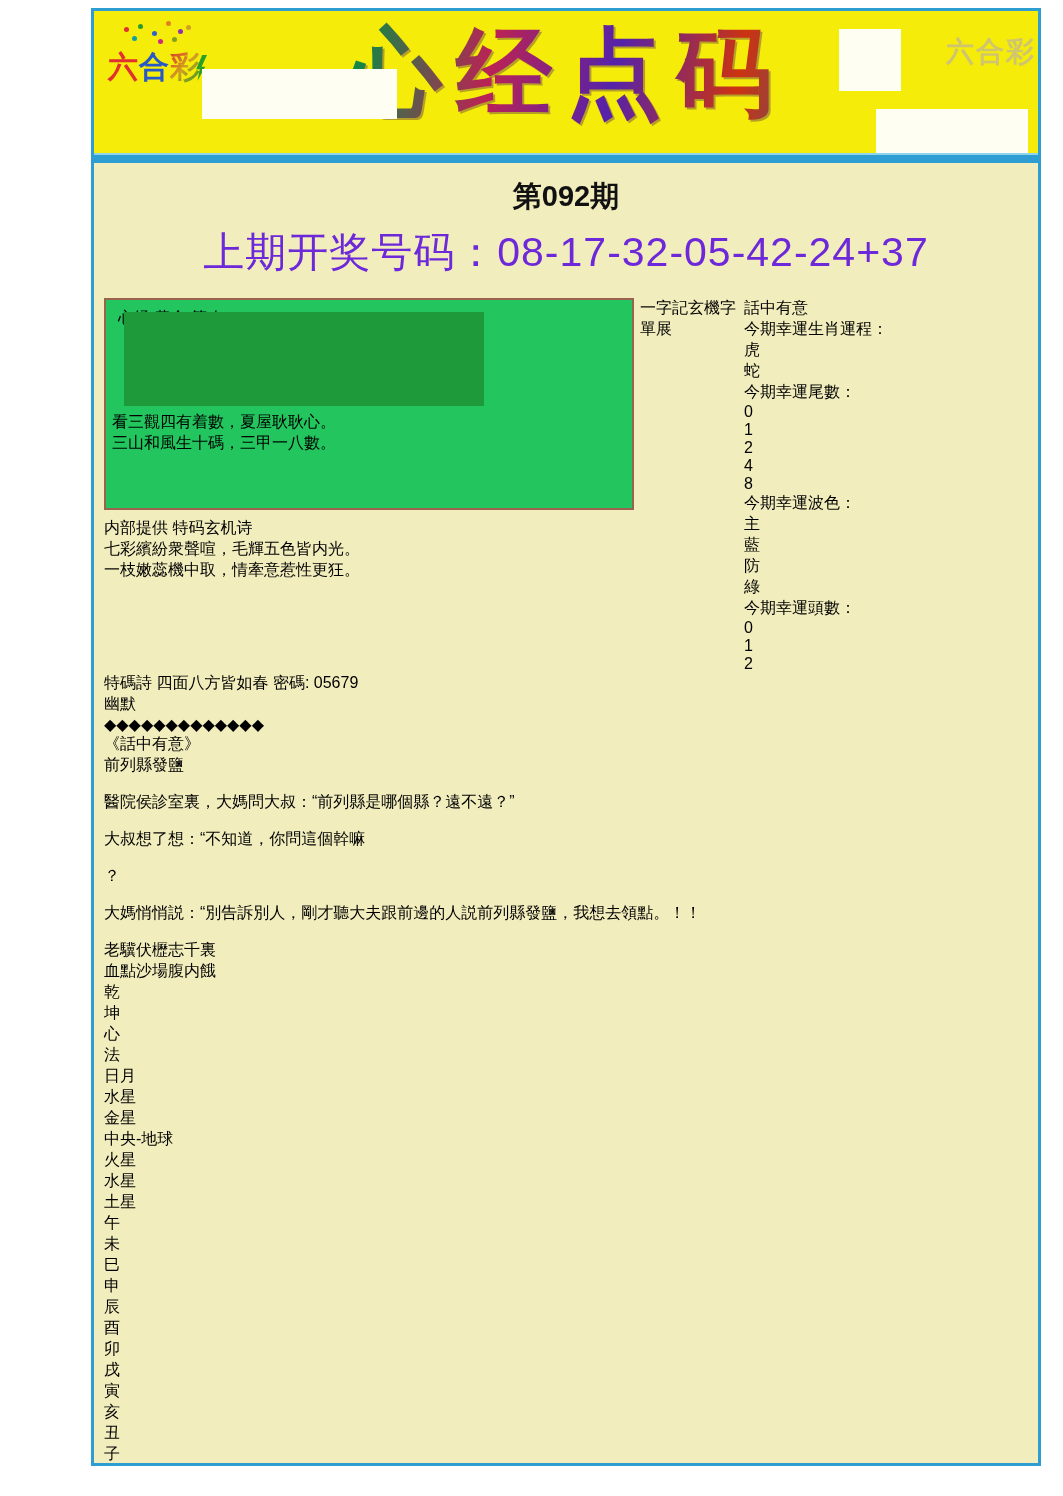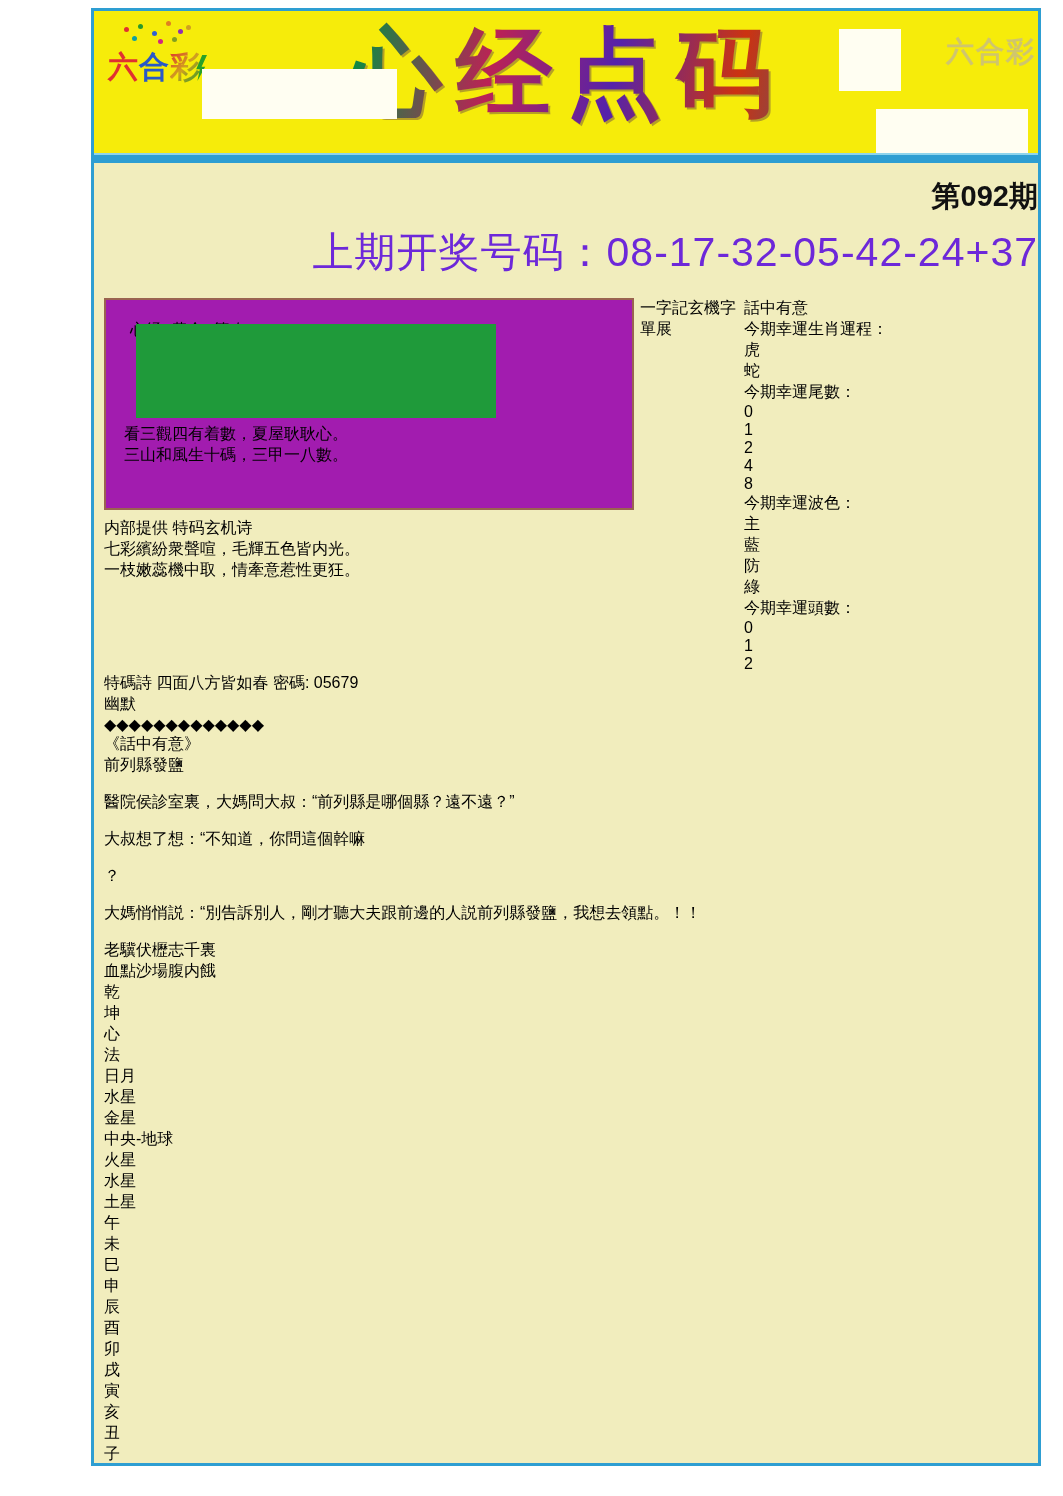--- a/index.html
+++ b/index.html
@@ -20,31 +20,31 @@
     -webkit-background-clip:text;background-clip:text;color:transparent;filter:drop-shadow(2px 2px 0 rgba(60,20,90,.35));}
   .logo-right{position:absolute;right:2px;top:22px;font-size:28px;font-weight:bold;color:#cfc56e;letter-spacing:2px;}
   .patch{position:absolute;background:#fffef2;}
   .hp1{left:108px;top:58px;width:195px;height:50px;}
   .hp2{left:745px;top:18px;width:62px;height:62px;}
   .hp3{left:782px;top:98px;width:152px;height:44px;}
 
   .sep{height:8px;background:#2e9ed2;border-top:2px solid #8ed4ec;}
 
   
-  .issue{padding:14px 0 10px;text-align:right;background:#f1edbd;}
+  .issue{padding:14px 0 10px;text-align:center;background:#f1edbd;}
   .issue-no{font-size:29px;font-weight:bold;color:#111;}
   .last-draw{font-size:41px;font-weight:normal;color:#6d28d9;margin-top:8px;letter-spacing:1px;}
 
   .content{padding:8px 10px;}
   .row-top{display:flex;gap:8px;}
   .left-stack{width:632px;display:flex;flex-direction:column;gap:8px;}
 
   
   .row-a{display:flex;gap:6px;height:212px;}
-  .golden{flex:1.68;background:#a21caf;border:2px solid #9a6350;position:relative;padding:18px;font-family:Liberation Mono, monospace;}
+  .golden{flex:1.68;background:#22c55e;border:2px solid #9a6350;position:relative;padding:6px;}
   .burst-wrap{position:relative;height:102px;margin:2px 6px;}
   .burst{position:absolute;left:6px;top:4px;width:360px;height:94px;background:#1f9a3a;
     clip-path:polygon(0% 28%,7% 14%,5% 0%,18% 10%,30% 2%,40% 12%,55% 0%,66% 10%,80% 2%,88% 14%,100% 4%,96% 30%,100% 55%,93% 70%,97% 92%,84% 82%,72% 97%,60% 86%,46% 99%,34% 88%,20% 98%,12% 84%,0% 92%,5% 66%;}
   .burst-text{position:absolute;left:14px;top:24px;width:350px;display:flex;align-items:center;gap:6px;}
   .bt-pre{color:#d02020;font-size:30px;font-weight:bold;text-shadow:1px 1px 0 #fff;}
   .bt-main{color:#f2d51d;font-size:46px;font-weight:bold;font-family:"Liberation Serif",serif;text-shadow:2px 2px 0 #7a4010;}
   .bt-suf{color:#e86818;font-size:40px;font-weight:bold;font-family:"Liberation Serif",serif;transform:rotate(-6deg);text-shadow:1px 1px 0 #fff;}
   .golden-line{font-family:"Liberation Serif",serif;font-weight:bold;font-style:italic;font-size:29px;color:#151515;margin:8px 2px 0;white-space:nowrap;}
 
   .mystery{flex:1;background:#f8d9ca;border:2px solid #9a6350;text-align:center;padding:8px 2px;}

